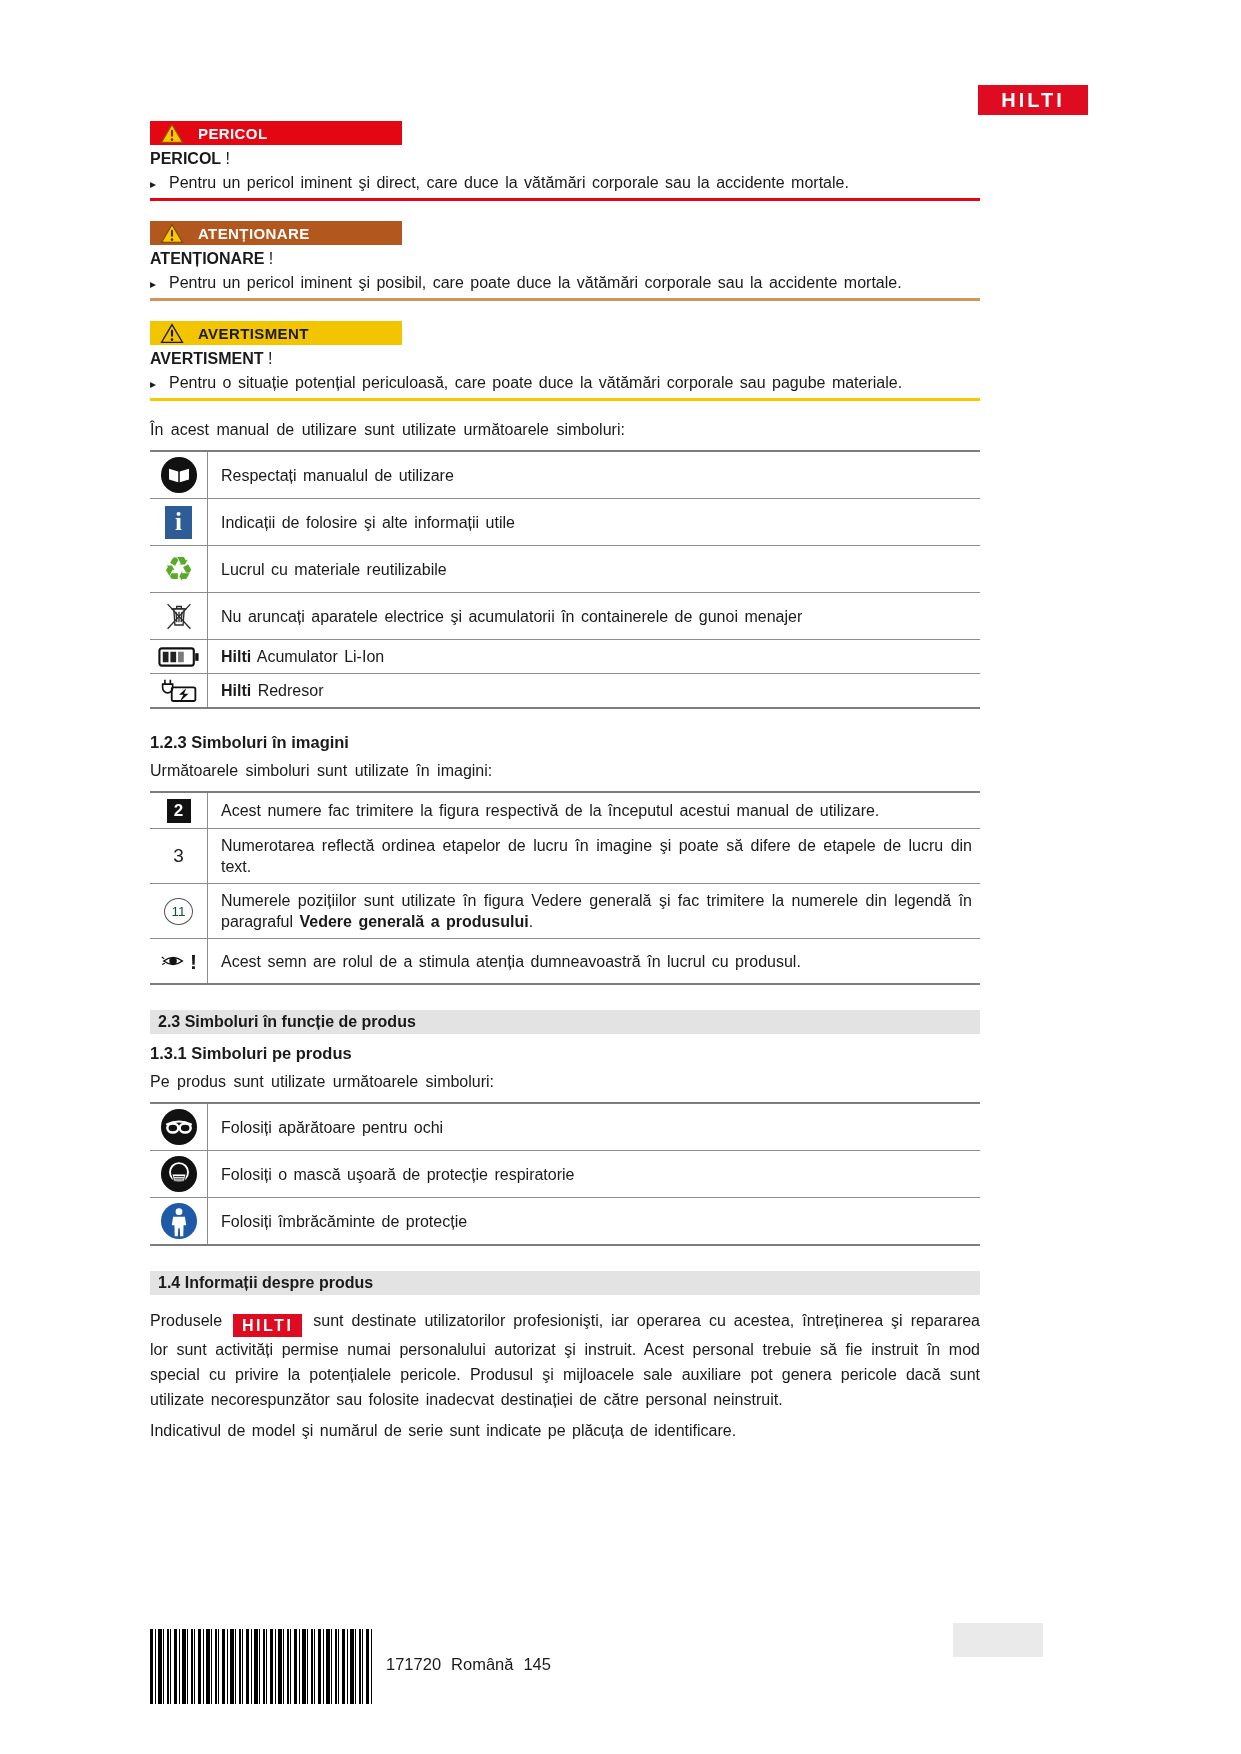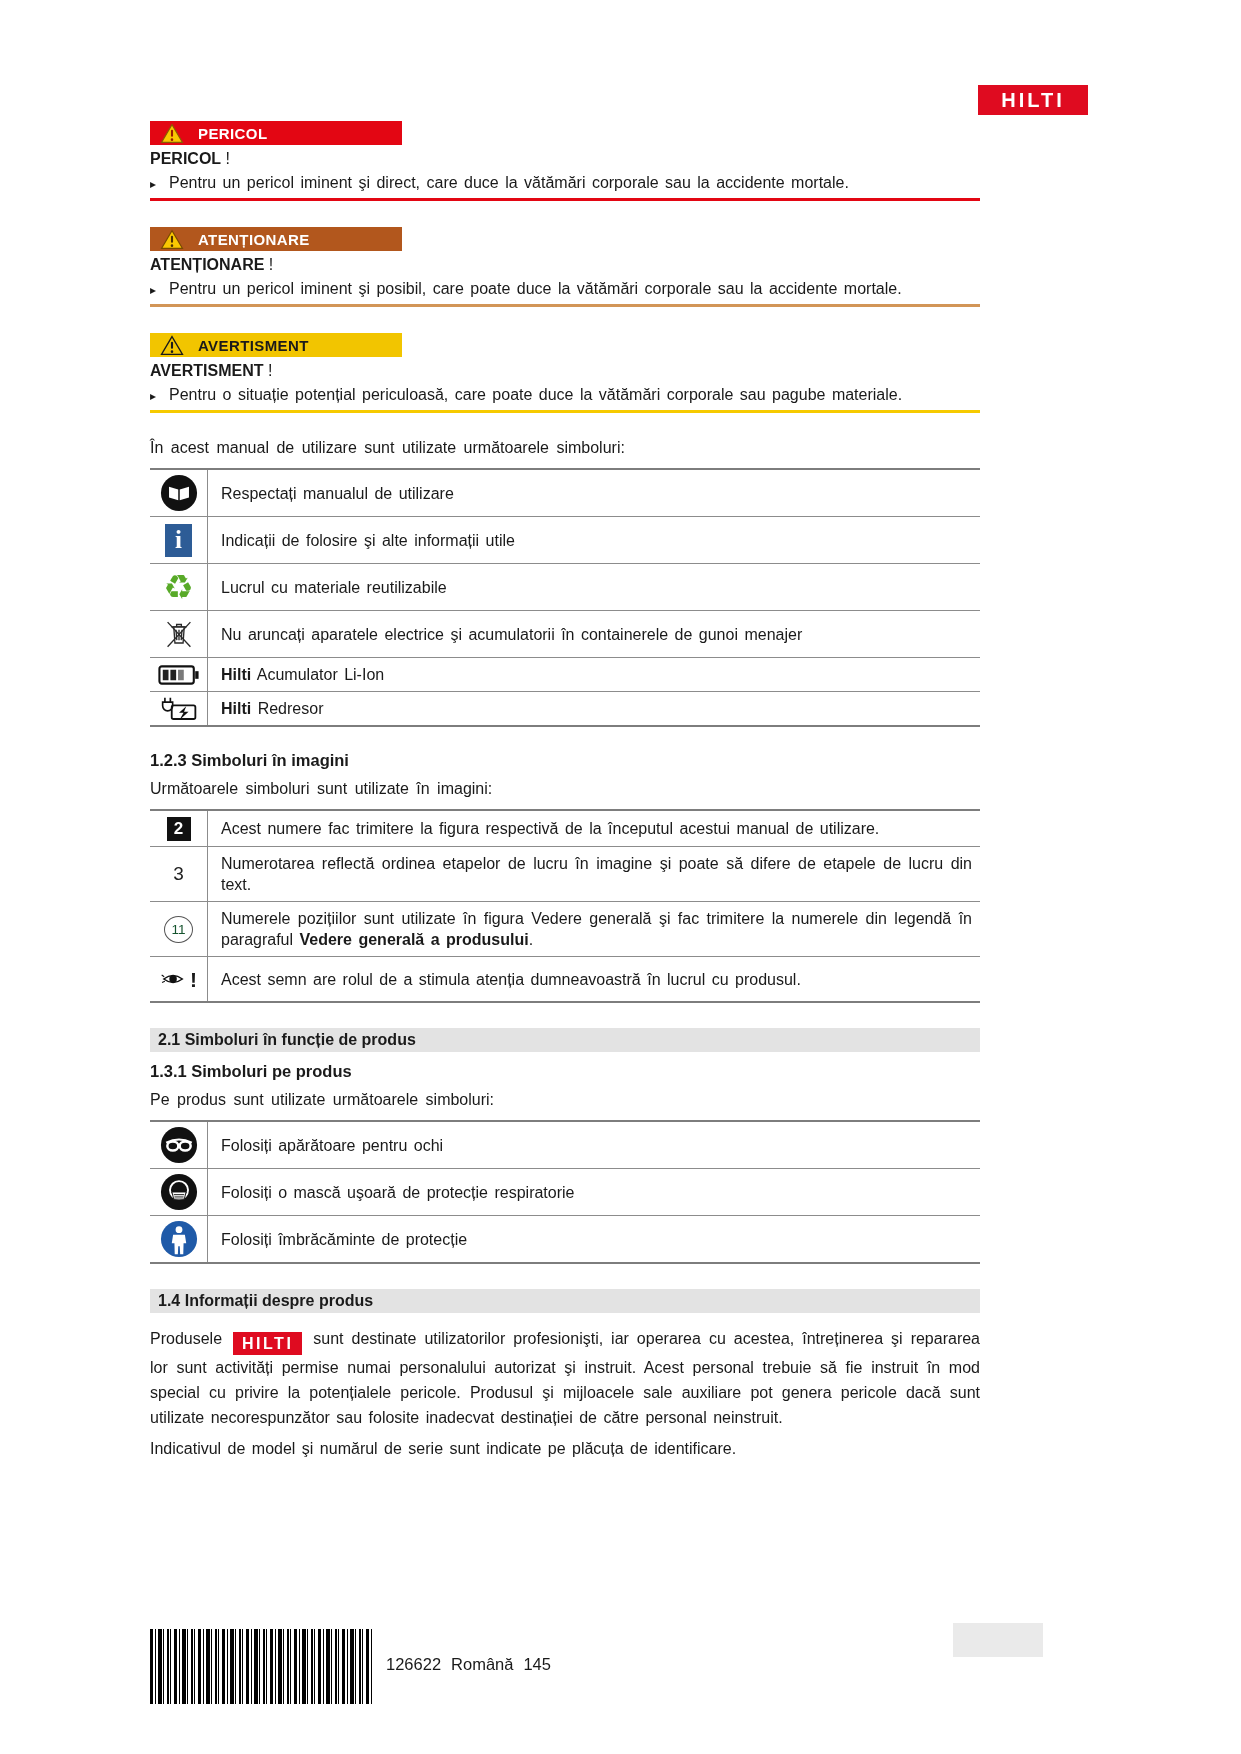--- a/index.html
+++ b/index.html
@@ -9,21 +9,21 @@
 
   
   .hilti-logo{position:absolute;left:978px;top:85px;width:110px;height:30px;
         color:#fff;display:flex;align-items:center;justify-content:center;
         font-weight:bold;font-size:20px;letter-spacing:3px;}
   .hilti-inline{display:inline-block;height:23px;line-height:23px;padding:0 9px;
         color:#fff;font-weight:bold;font-size:16px;letter-spacing:2.5px;
         vertical-align:-5px;margin:0 3px;}
 
   
-  .warn{margin-bottom:26px;}
+  .warn{margin-bottom:20px;}
   .banner{width:252px;height:24px;display:flex;align-items:center;gap:13px;
         padding-left:9px;box-sizing:border-box;font-weight:bold;font-size:15px;
         letter-spacing:.4px;}
   .warn-title{margin-top:5px;font-size:16px;}
   .bullet{display:flex;gap:13px;margin-top:6px;font-size:16px;word-spacing:2px;}
   .bullet .marker{font-size:12px;padding-top:3px;flex:none;}
   .rule{height:3px;margin-top:6px;}
 
   
   .sec-heading{font-size:16.5px;font-weight:bold;margin:24px 0 10px 0;}
@@ -246,21 +246,21 @@
             </svg>
             <span class="excl">!</span>
           </div>
         </div>
         <div class="ttext">
             <span>Acest semn are rolul de a stimula atenția dumneavoastră în lucrul cu produsul.</span>
           </div>
       </div>
     </div>
 
-    <div class="secbar">2.1 Simboluri în funcție de produs</div>
+    <div class="secbar">2.3 Simboluri în funcție de produs</div>
     <div class="sec-heading tight">1.3.1 Simboluri pe produs</div>
     <div class="intro">Pe produs sunt utilizate următoarele simboluri:</div>
 
     <div class="symtable">
       <div class="trow h46">
         <div class="ticon">
           <svg width="38" height="38" viewBox="0 0 40 40">
             <circle cx="20" cy="20" r="19" fill="#111"></circle>
             <path d="M6.5 17.5 Q20 11 33.5 17.5" stroke="#fff" stroke-width="2.2" fill="none"></path>
             <ellipse cx="13.5" cy="21" rx="5.8" ry="4.8" fill="none" stroke="#fff" stroke-width="2.6"></ellipse>
@@ -300,17 +300,17 @@
     </div>
 
     <div class="secbar">1.4 Informații despre produs</div>
     <div class="para"><span>Produsele </span><span class="hilti-inline" style="background: rgb(223, 11, 32);">HILTI</span><span> sunt destinate utilizatorilor profesionişti, iar operarea cu acestea, întreținerea şi repararea lor sunt activități permise numai personalului autorizat şi instruit. Acest personal trebuie să fie instruit în mod special cu privire la potențialele pericole. Produsul şi mijloacele sale auxiliare pot genera pericole dacă sunt utilizate necorespunzător sau folosite inadecvat destinației de către personal neinstruit.</span></div>
     <div class="para2">Indicativul de model şi numărul de serie sunt indicate pe plăcuța de identificare.</div>
 
   </div>
 
   <div class="barcode"></div>
   <div class="footer-text">
-    <span>126622</span><span>Română</span><span>145</span>
+    <span>171720</span><span>Română</span><span>145</span>
   </div>
   <div class="blank-box"></div>
 
 </div>
 
 </body></html>

